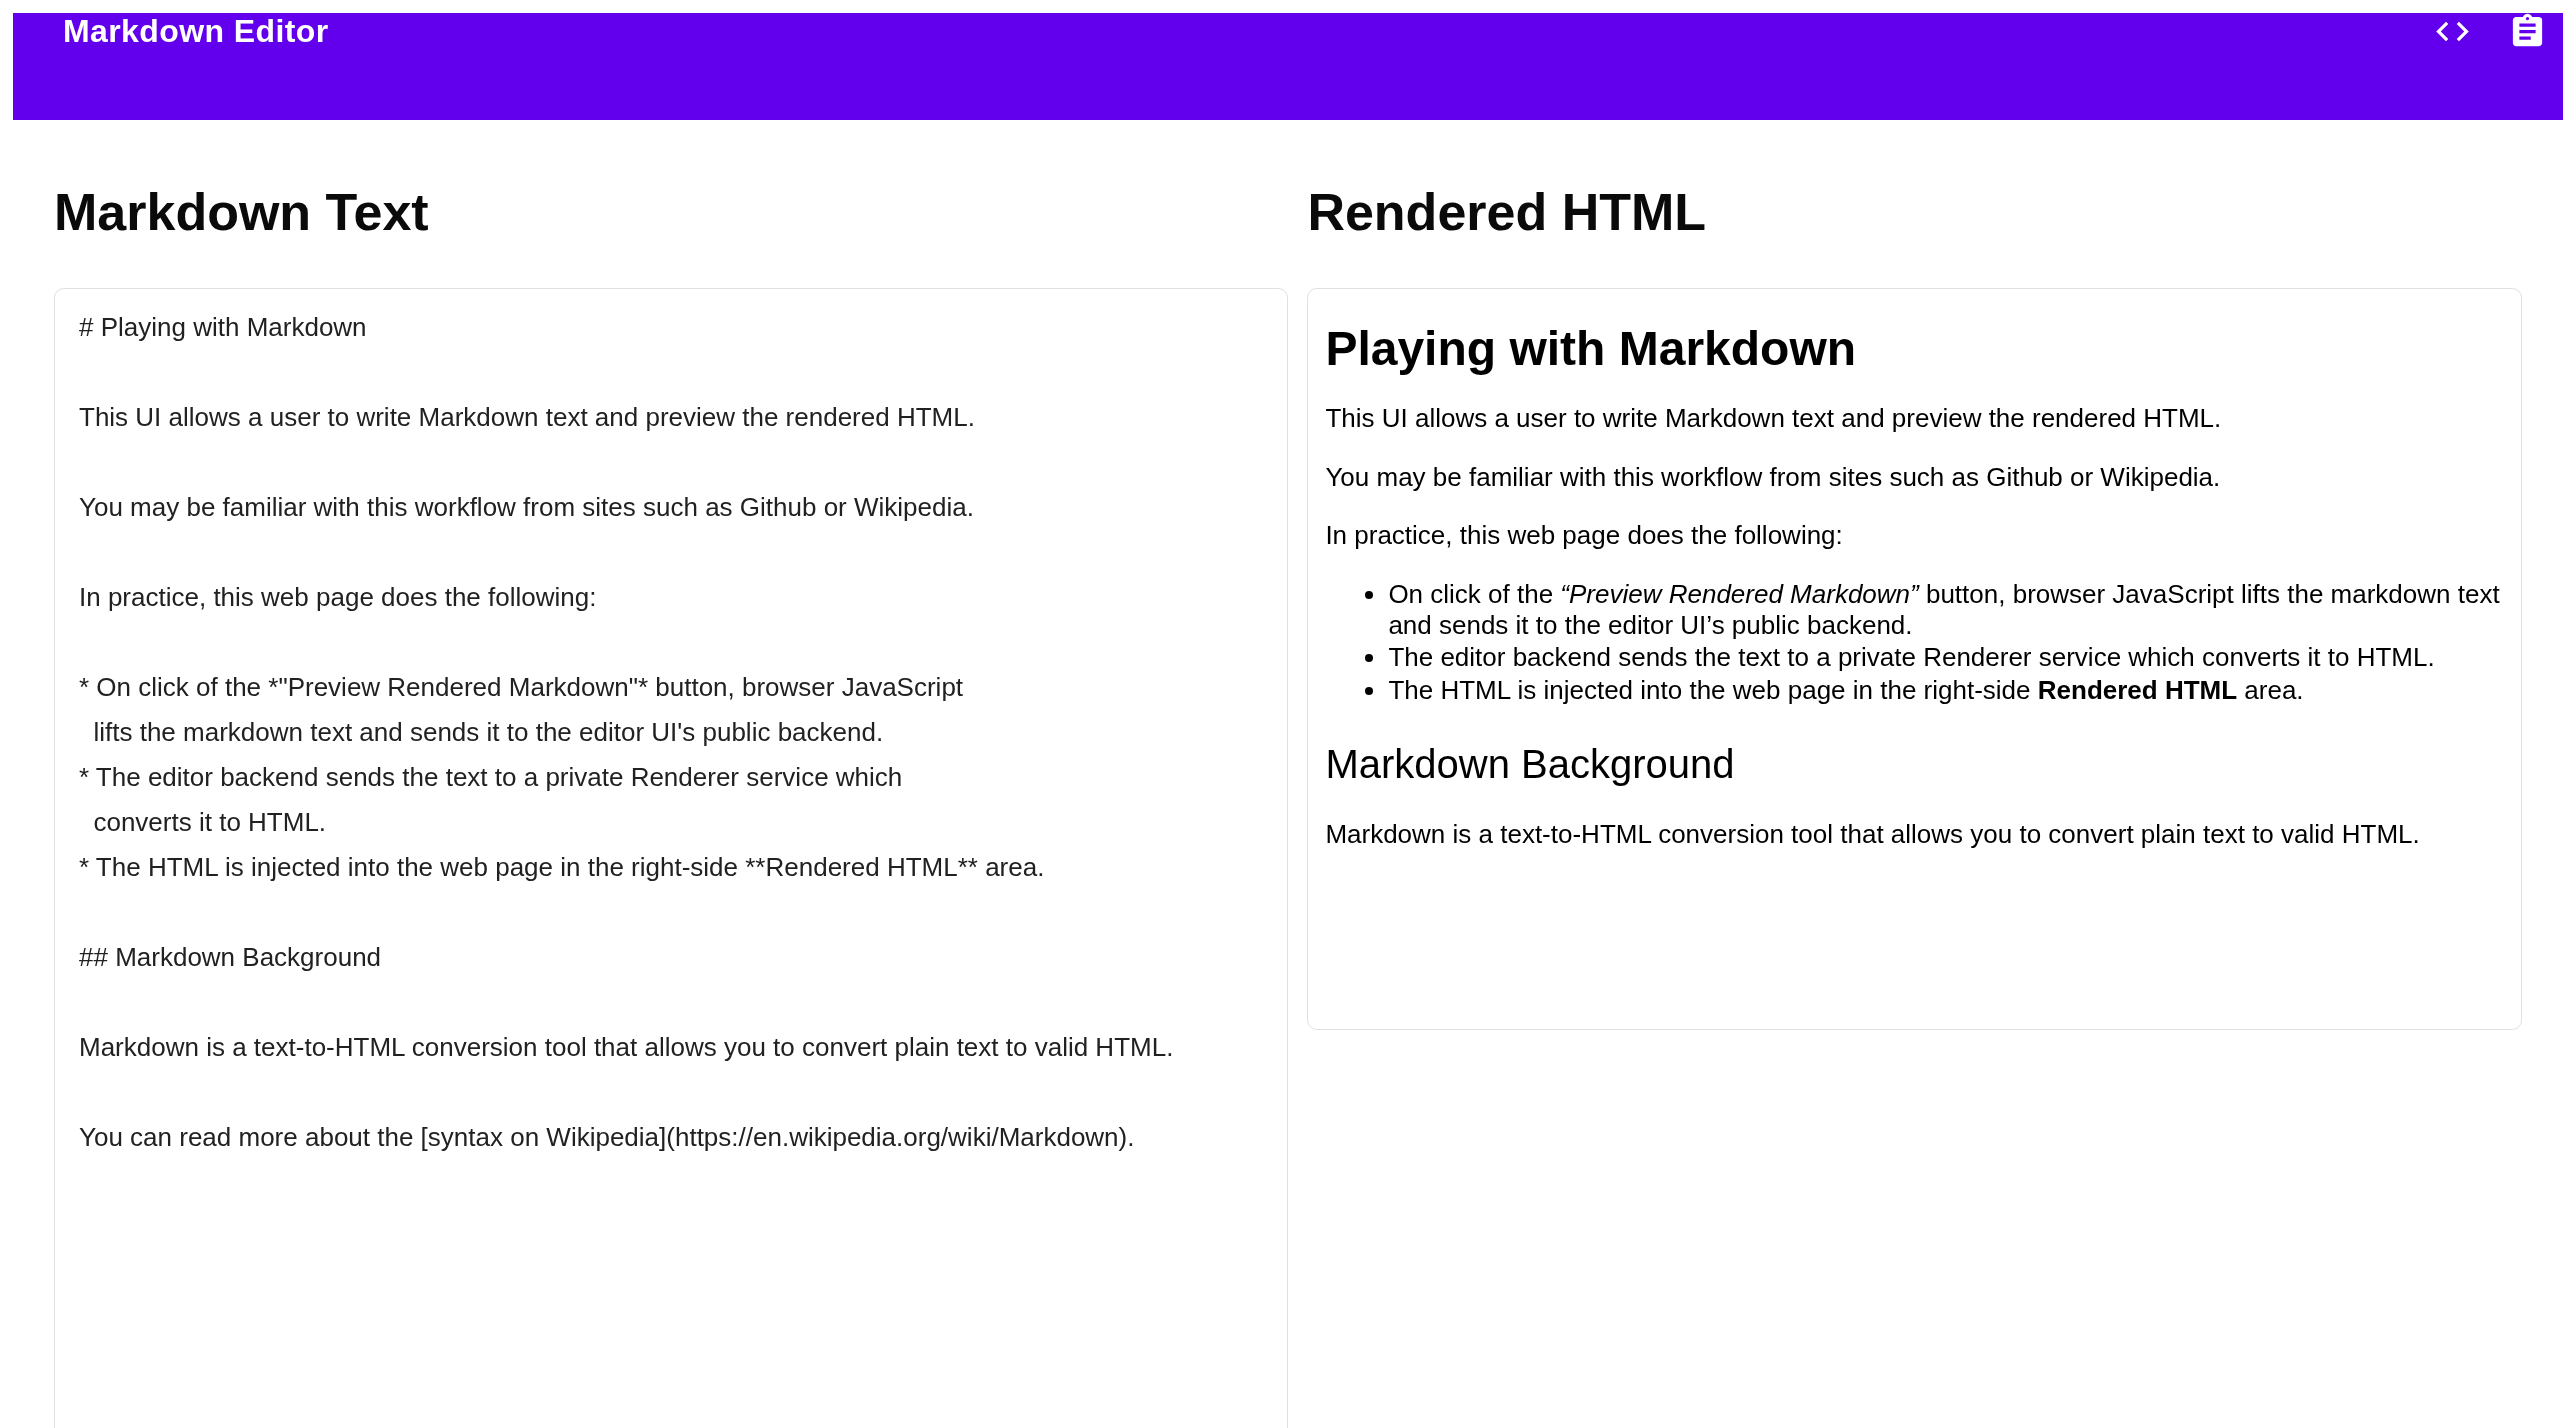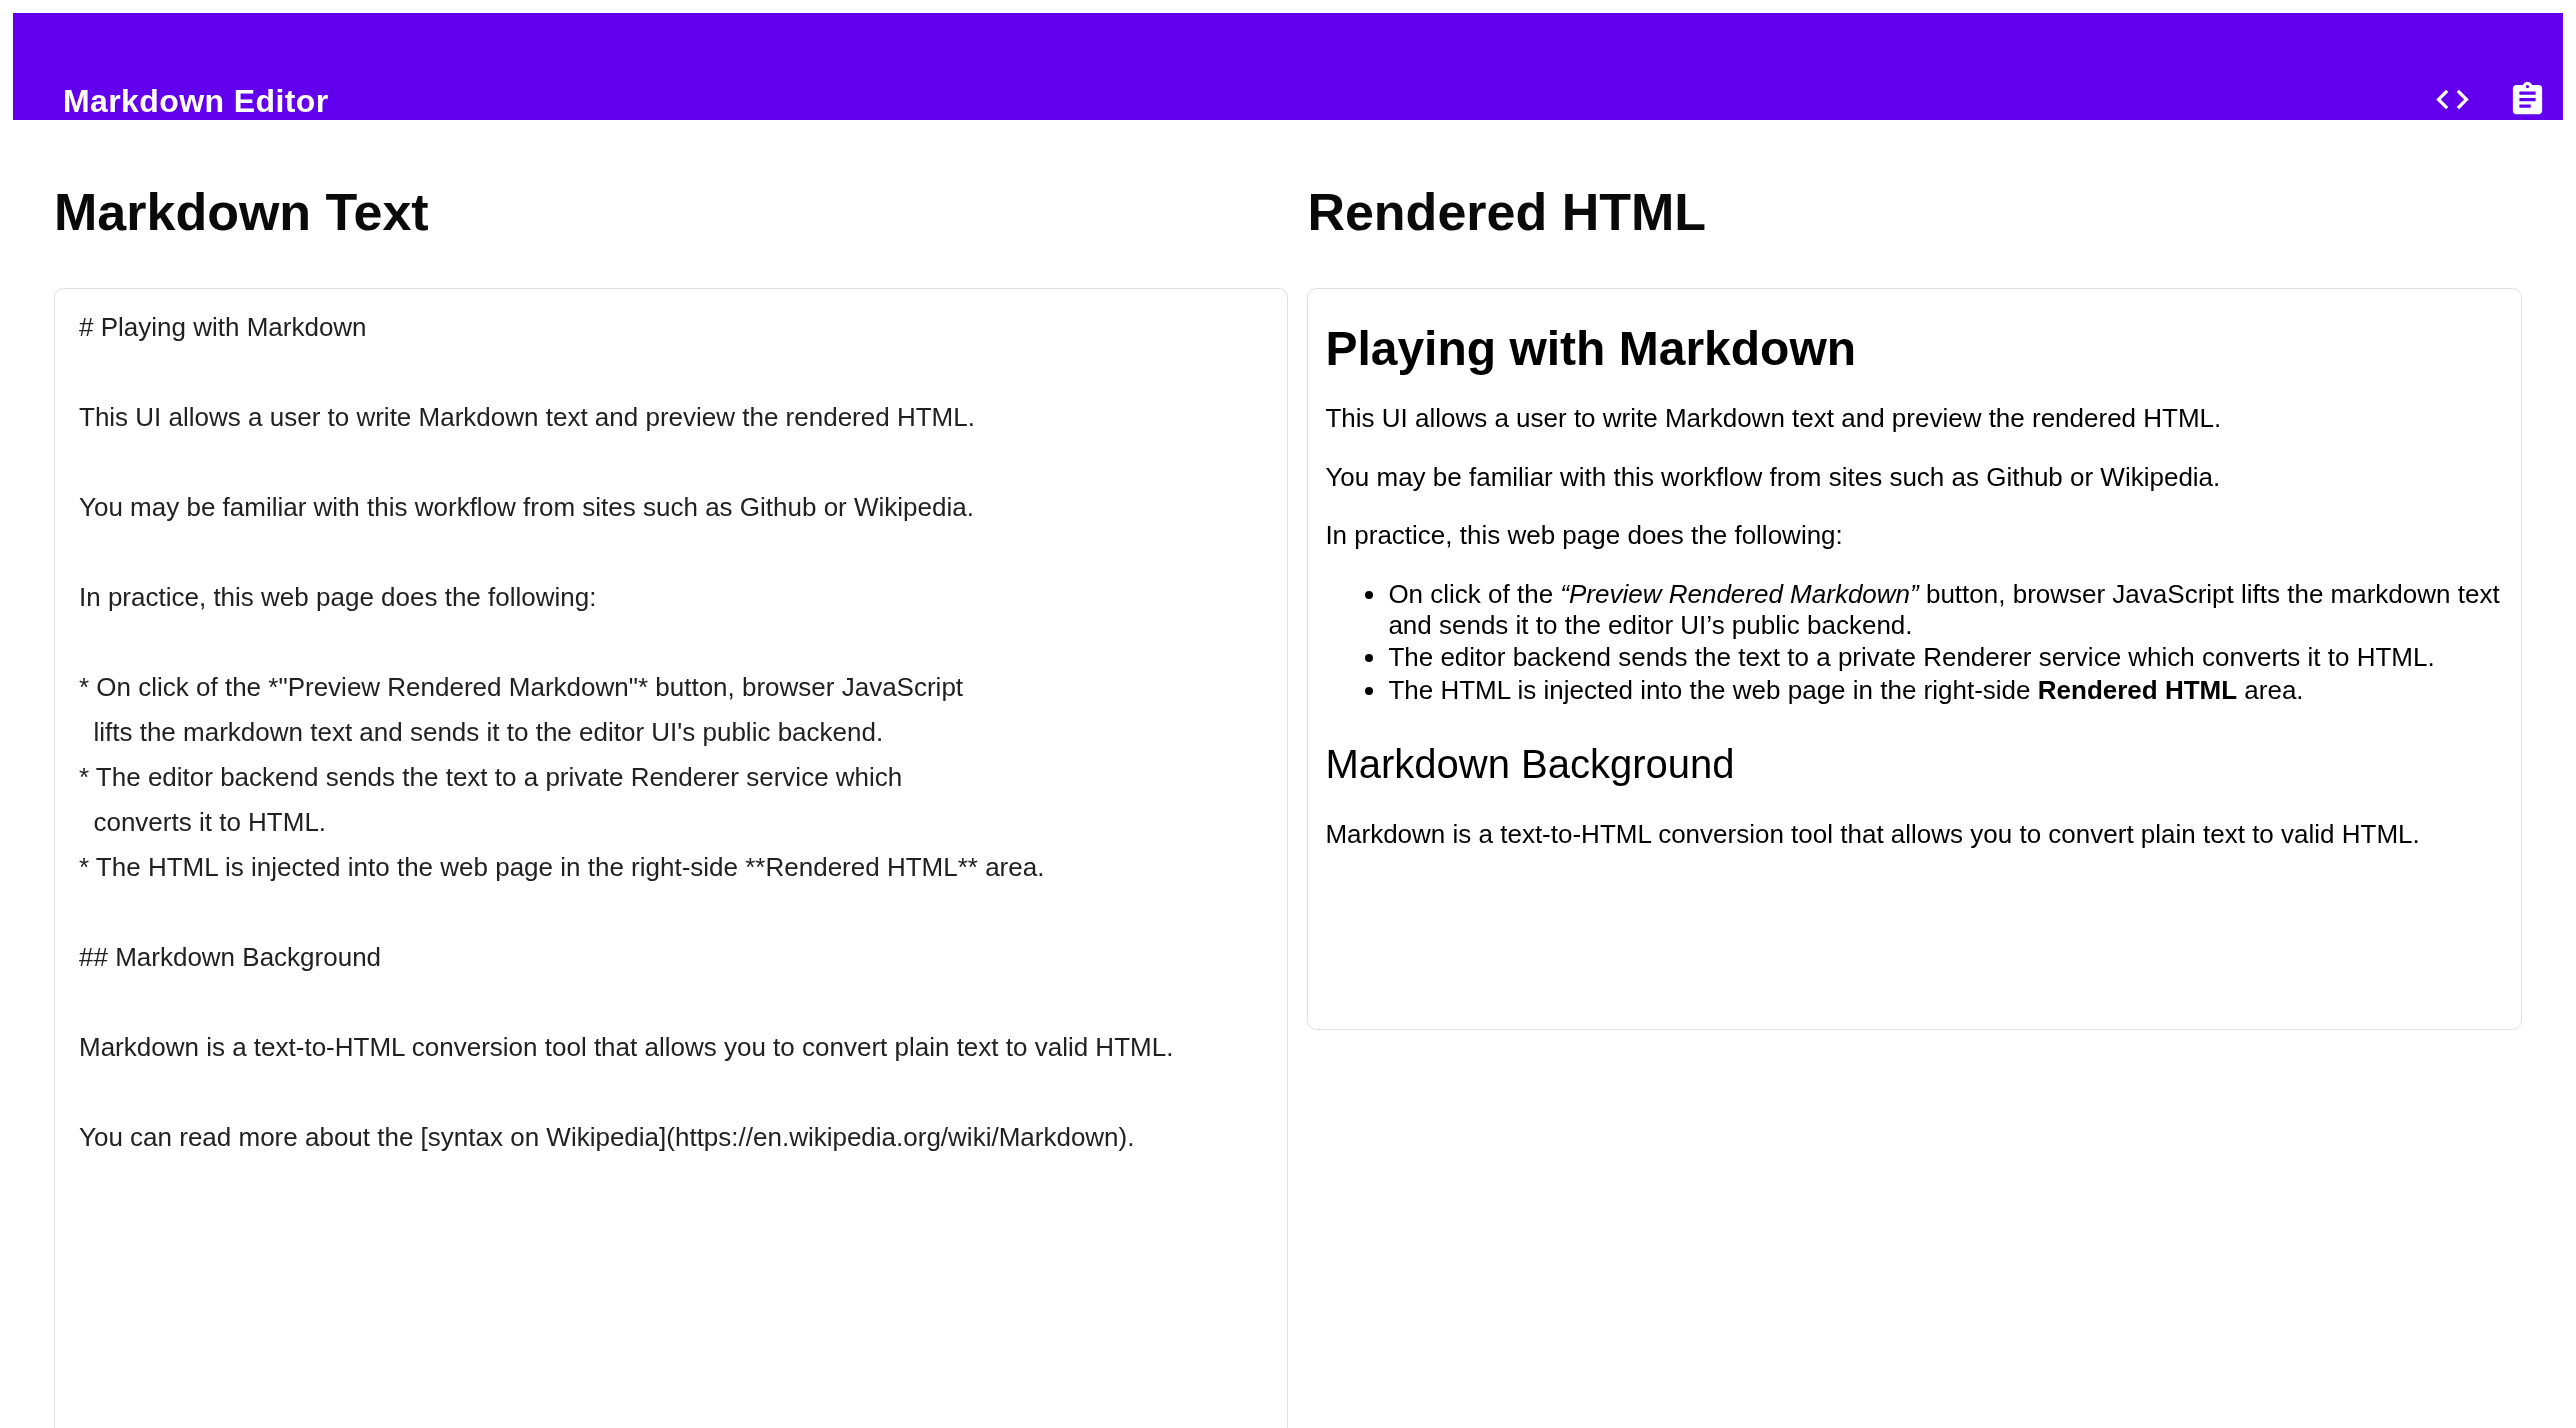--- a/index.html
+++ b/index.html
@@ -9,21 +9,21 @@
     font-family: "Liberation Sans", sans-serif;
     color: #111;
     width: 2550px;
   }
 
   
   .app-bar {
     height: 107px;
     background: #6200ee;
     display: flex;
-    align-items: flex-end;
+    align-items: flex-start;
     padding: 0 16px 0 50px;
   }
   .app-bar-title {
     color: #ffffff;
     font-size: 32px;
     font-weight: 700;
     letter-spacing: 0.4px;
     flex: 1;
   }
   .icon-btn {

